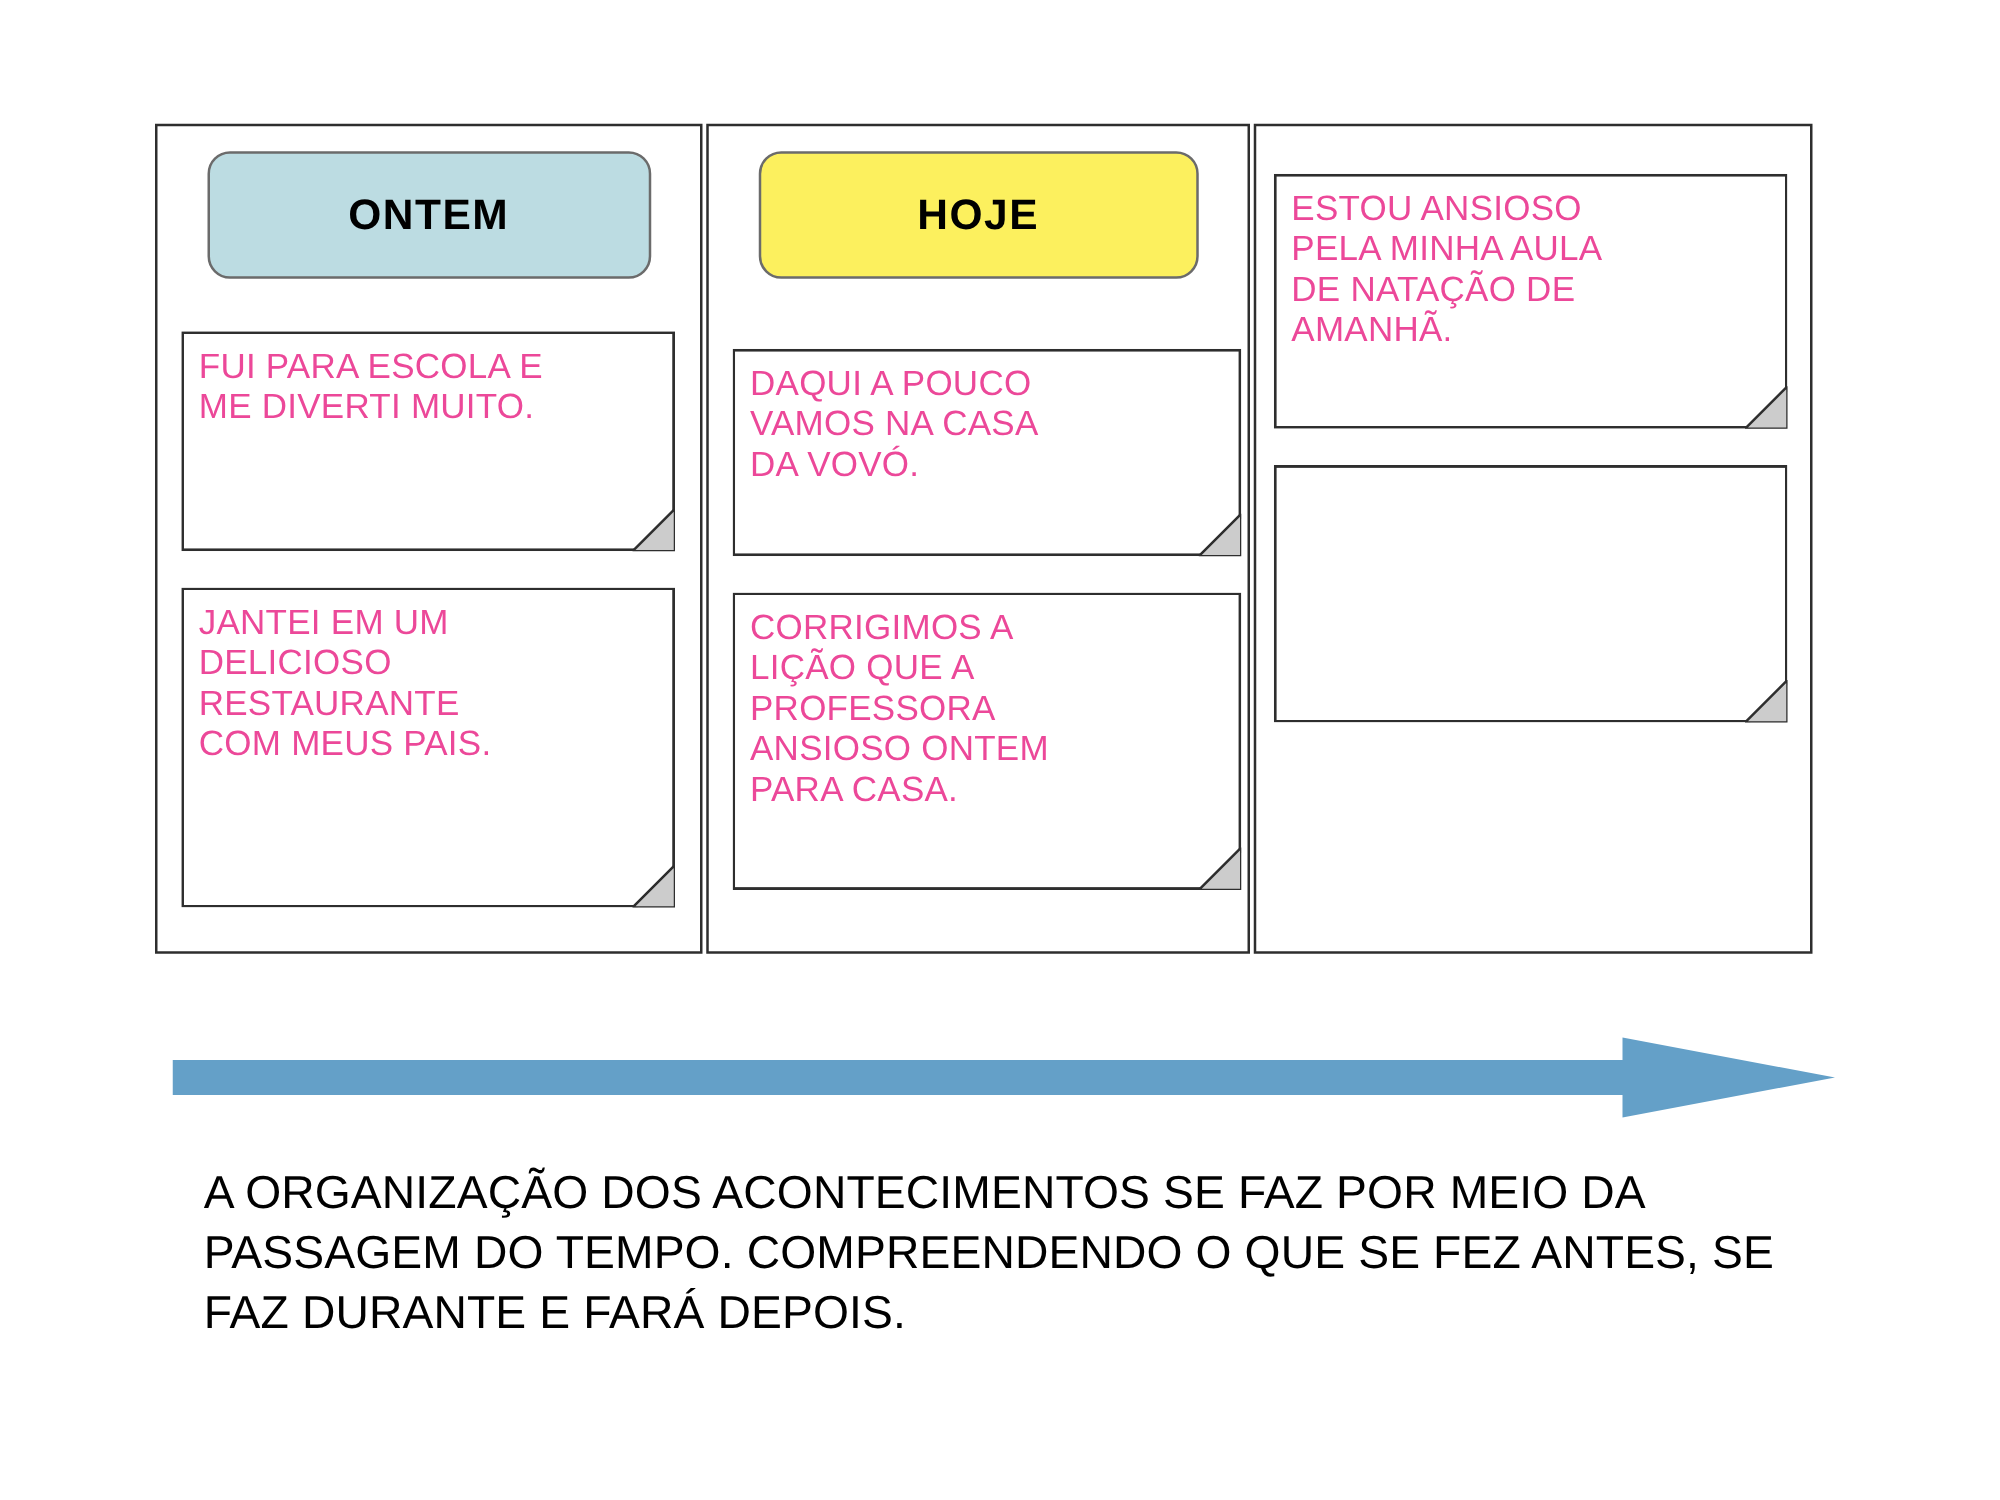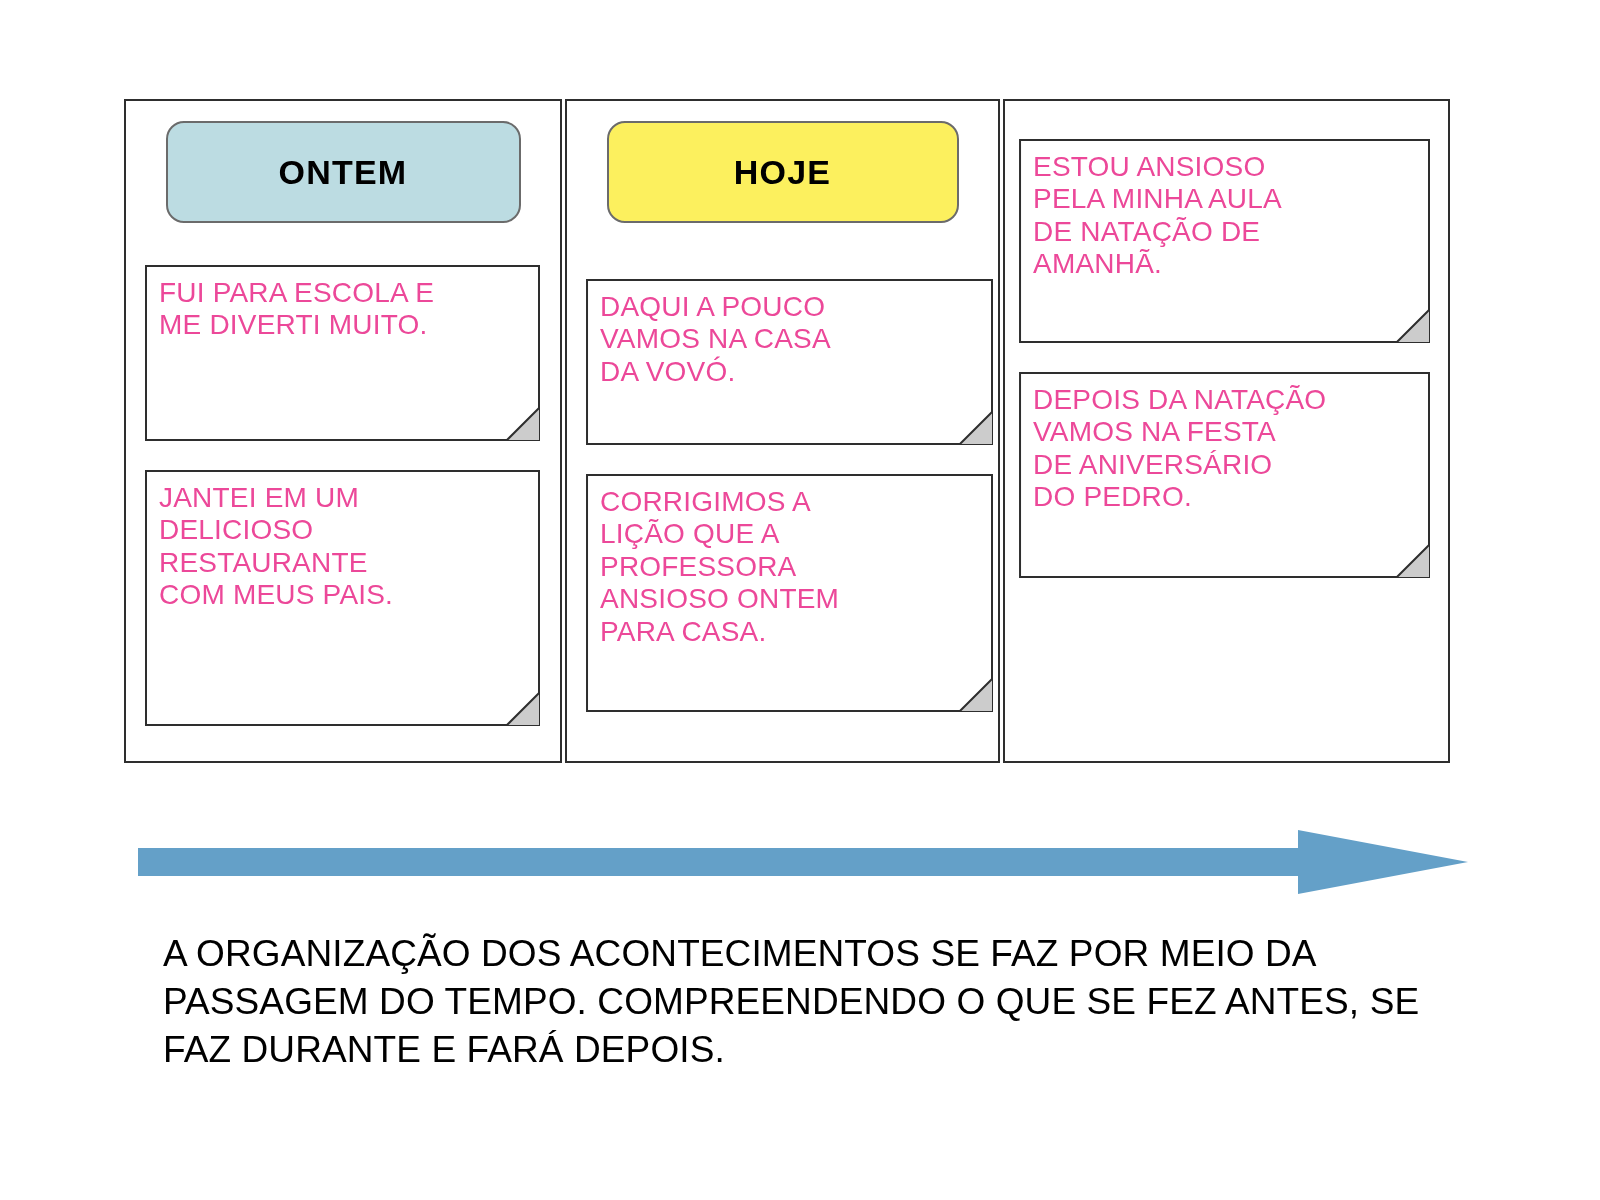--- a/index.html
+++ b/index.html
@@ -233,24 +233,20 @@
 DE NATAÇÃO DE
 AMANHÃ.</div>
         </div>
         <div class="note h-f">
           <div class="note-page"></div>
           <div class="note-fold">
             <svg width="34" height="34" viewBox="0 0 34 34">
               <polygon points="34,0 34,34 0,34" fill="#cccccc" stroke="#2e2e2e" stroke-width="2"></polygon>
             </svg>
           </div>
-          <div class="note-body">DEPOIS DA NATAÇÃO
-VAMOS NA FESTA
-DE ANIVERSÁRIO
-DO PEDRO.</div>
         </div>
       </div>
     </div>
 
   </div>
 
   <div class="arrow-wrap">
     <svg width="1330" height="100" viewBox="0 0 1330 100">
       <polygon id="arrow-shape" points="0,36 1160,36 1160,18 1330,50 1160,82 1160,64 0,64" fill="#64A0C8"></polygon>
     </svg>

